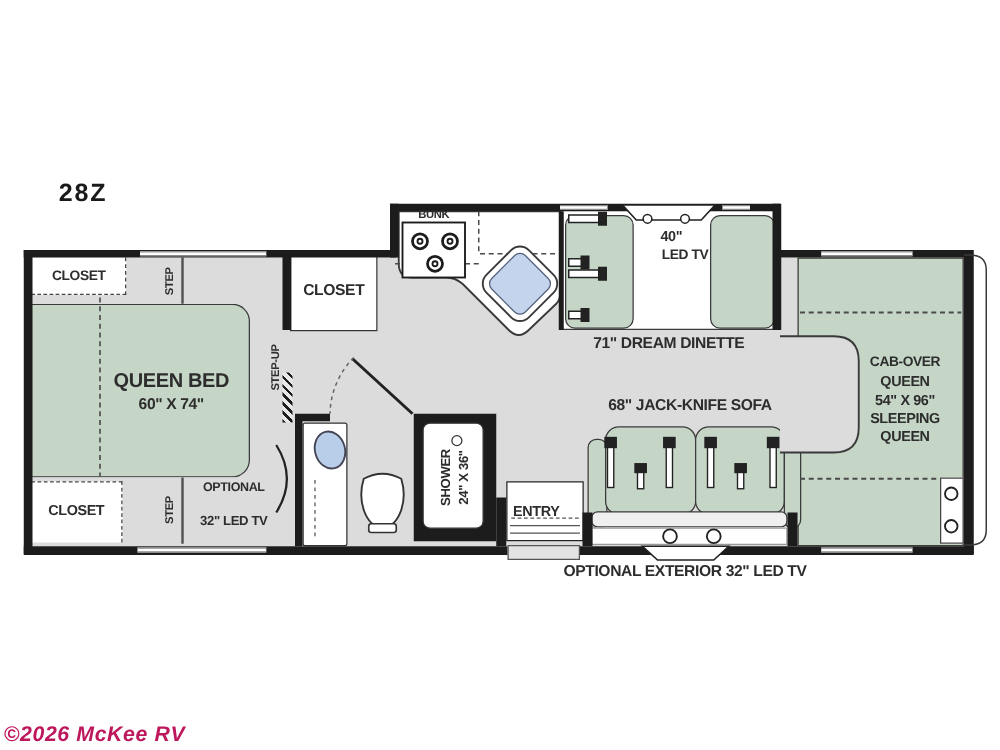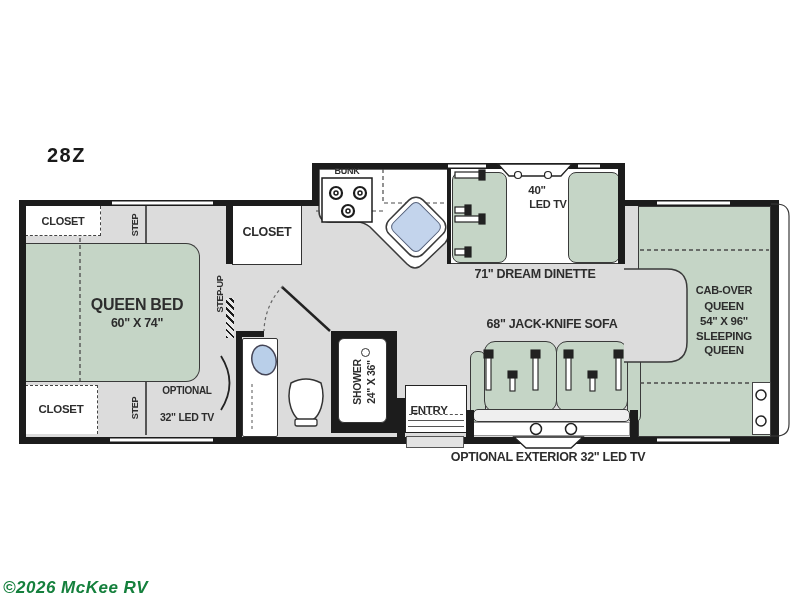--- a/index.html
+++ b/index.html
@@ -15,21 +15,21 @@
   svg.layer{position:absolute;left:0;top:0;z-index:3;}
   svg.layer-over{position:absolute;left:0;top:0;z-index:5;}
   .lbl{position:absolute;z-index:6;font-weight:bold;color:#2d2d2d;letter-spacing:-0.3px;
        text-align:center;transform:translate(-50%,-50%);white-space:nowrap;line-height:1.1;}
   .rot{transform:translate(-50%,-50%) rotate(-90deg);}
   .pocket{position:absolute;z-index:4;background:repeating-linear-gradient(45deg,#1c1c1c 0 2px,#e8e8e8 2px 5px);}
   .drain{position:absolute;width:7px;height:7px;border:1.5px solid #333;border-radius:50%;background:#fff;}
   .stepline-d{position:absolute;left:3px;right:3px;border-top:1.5px dashed #555;}
   .stepline-s{position:absolute;left:2px;right:2px;border-top:1.5px solid #555;}
   .model{position:absolute;z-index:6;font-weight:600;color:#1a1a1a;letter-spacing:1.5px;}
-  .mark{position:absolute;z-index:7;font-style:italic;font-weight:bold;color:#15803d;letter-spacing:0.5px;}
+  .mark{position:absolute;z-index:7;font-style:italic;font-weight:bold;color:#be185d;letter-spacing:0.5px;}
 </style>
 </head>
 <body>
 
 <div id="stage">
 
   <div class="model" style="left:47px;top:144px;font-size:20px;">28Z</div>
 
   <div class="floor" style="left:25px;top:206px;width:747px;height:231px;"></div>
   <div class="floor" style="left:319px;top:169px;width:300px;height:40px;"></div>

